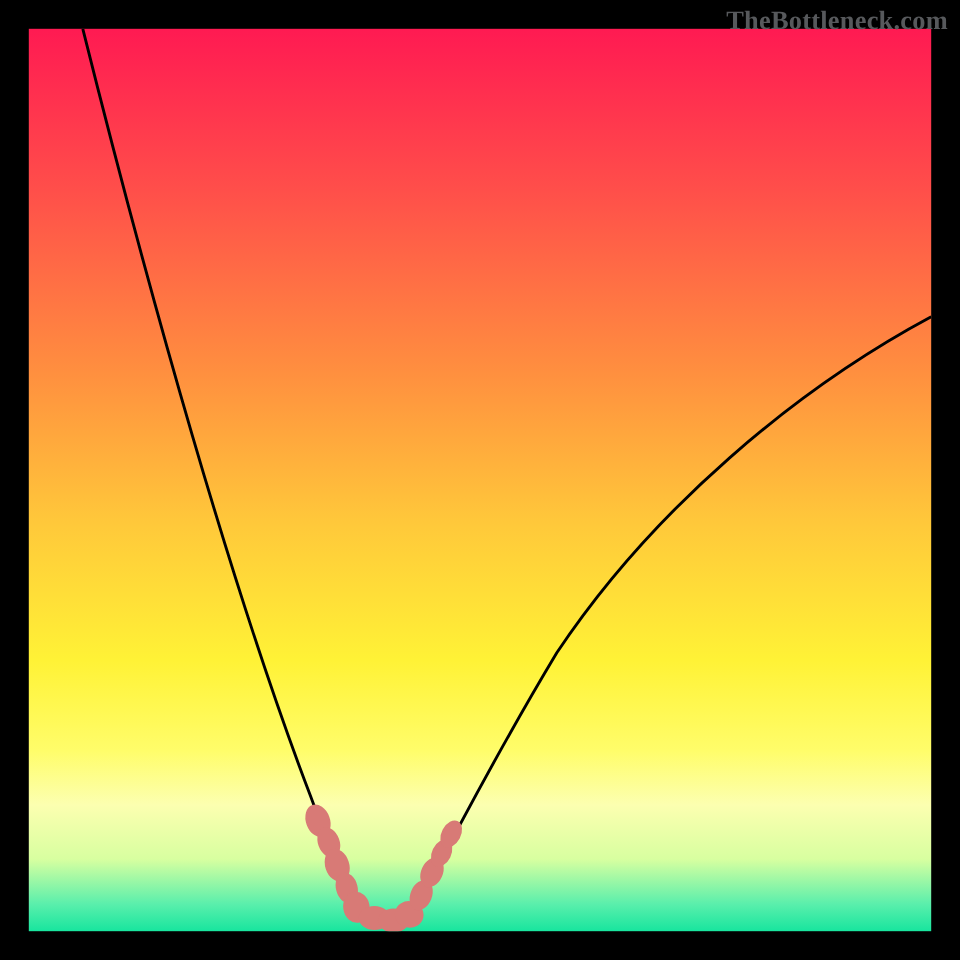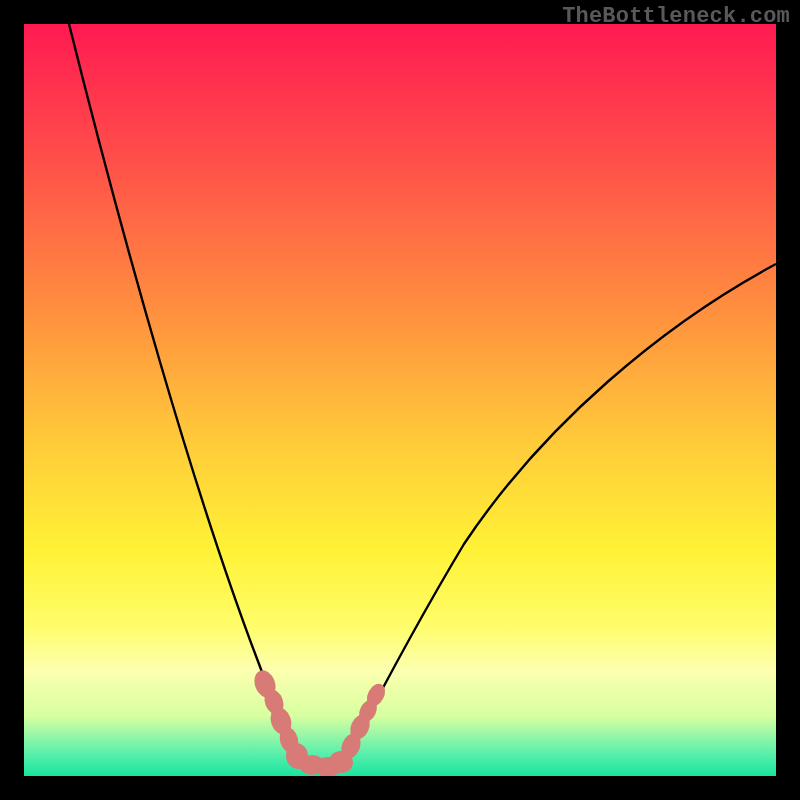--- a/index.html
+++ b/index.html
@@ -25,21 +25,21 @@
       #fffd6a 80%,
       #fcffb0 86%,
       #d8ffa0 92%,
       #5aefac 97%,
       #18e59e 100%);
   }
   .watermark {
     position: absolute;
     top: 4px;
     right: 10px;
-    font-family: Liberation Mono, monospace;
+    font-family: Liberation Serif, serif;
     font-size: 22px;
     font-weight: bold;
     color: #57595c;
     letter-spacing: 0.2px;
   }
   svg.curves {
     position: absolute;
     left: 0;
     top: 0;
     width: 752px;

